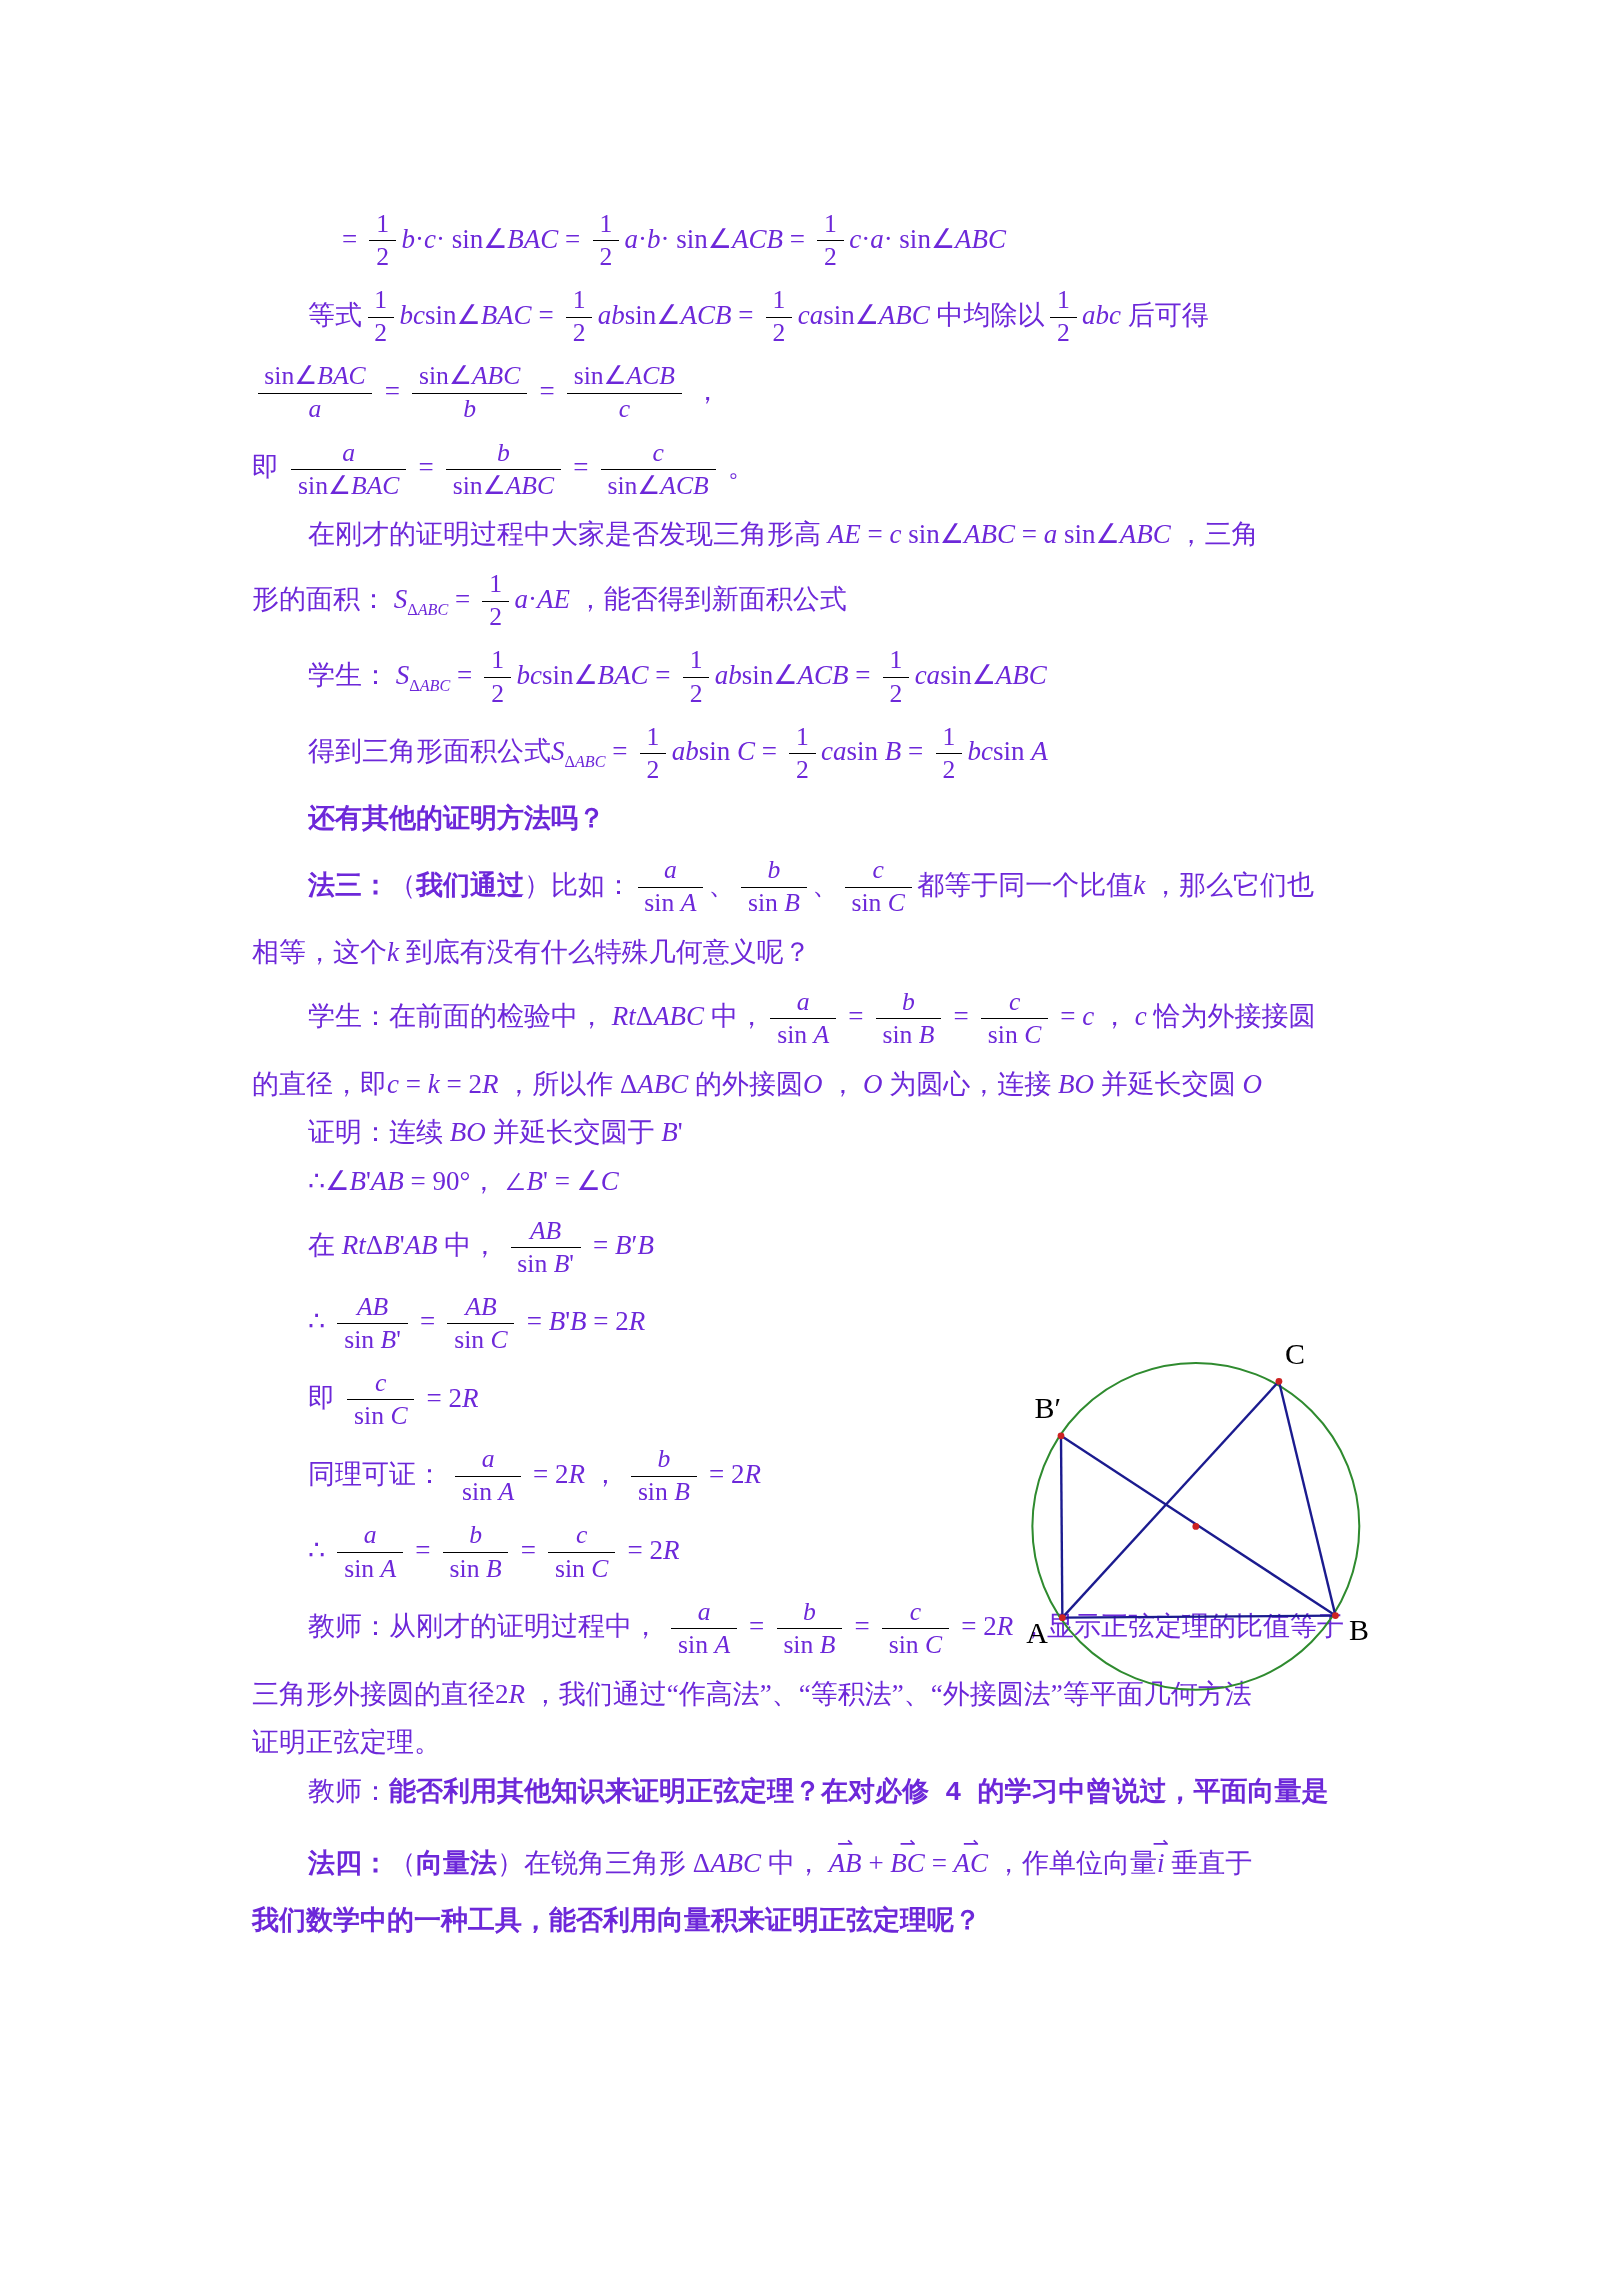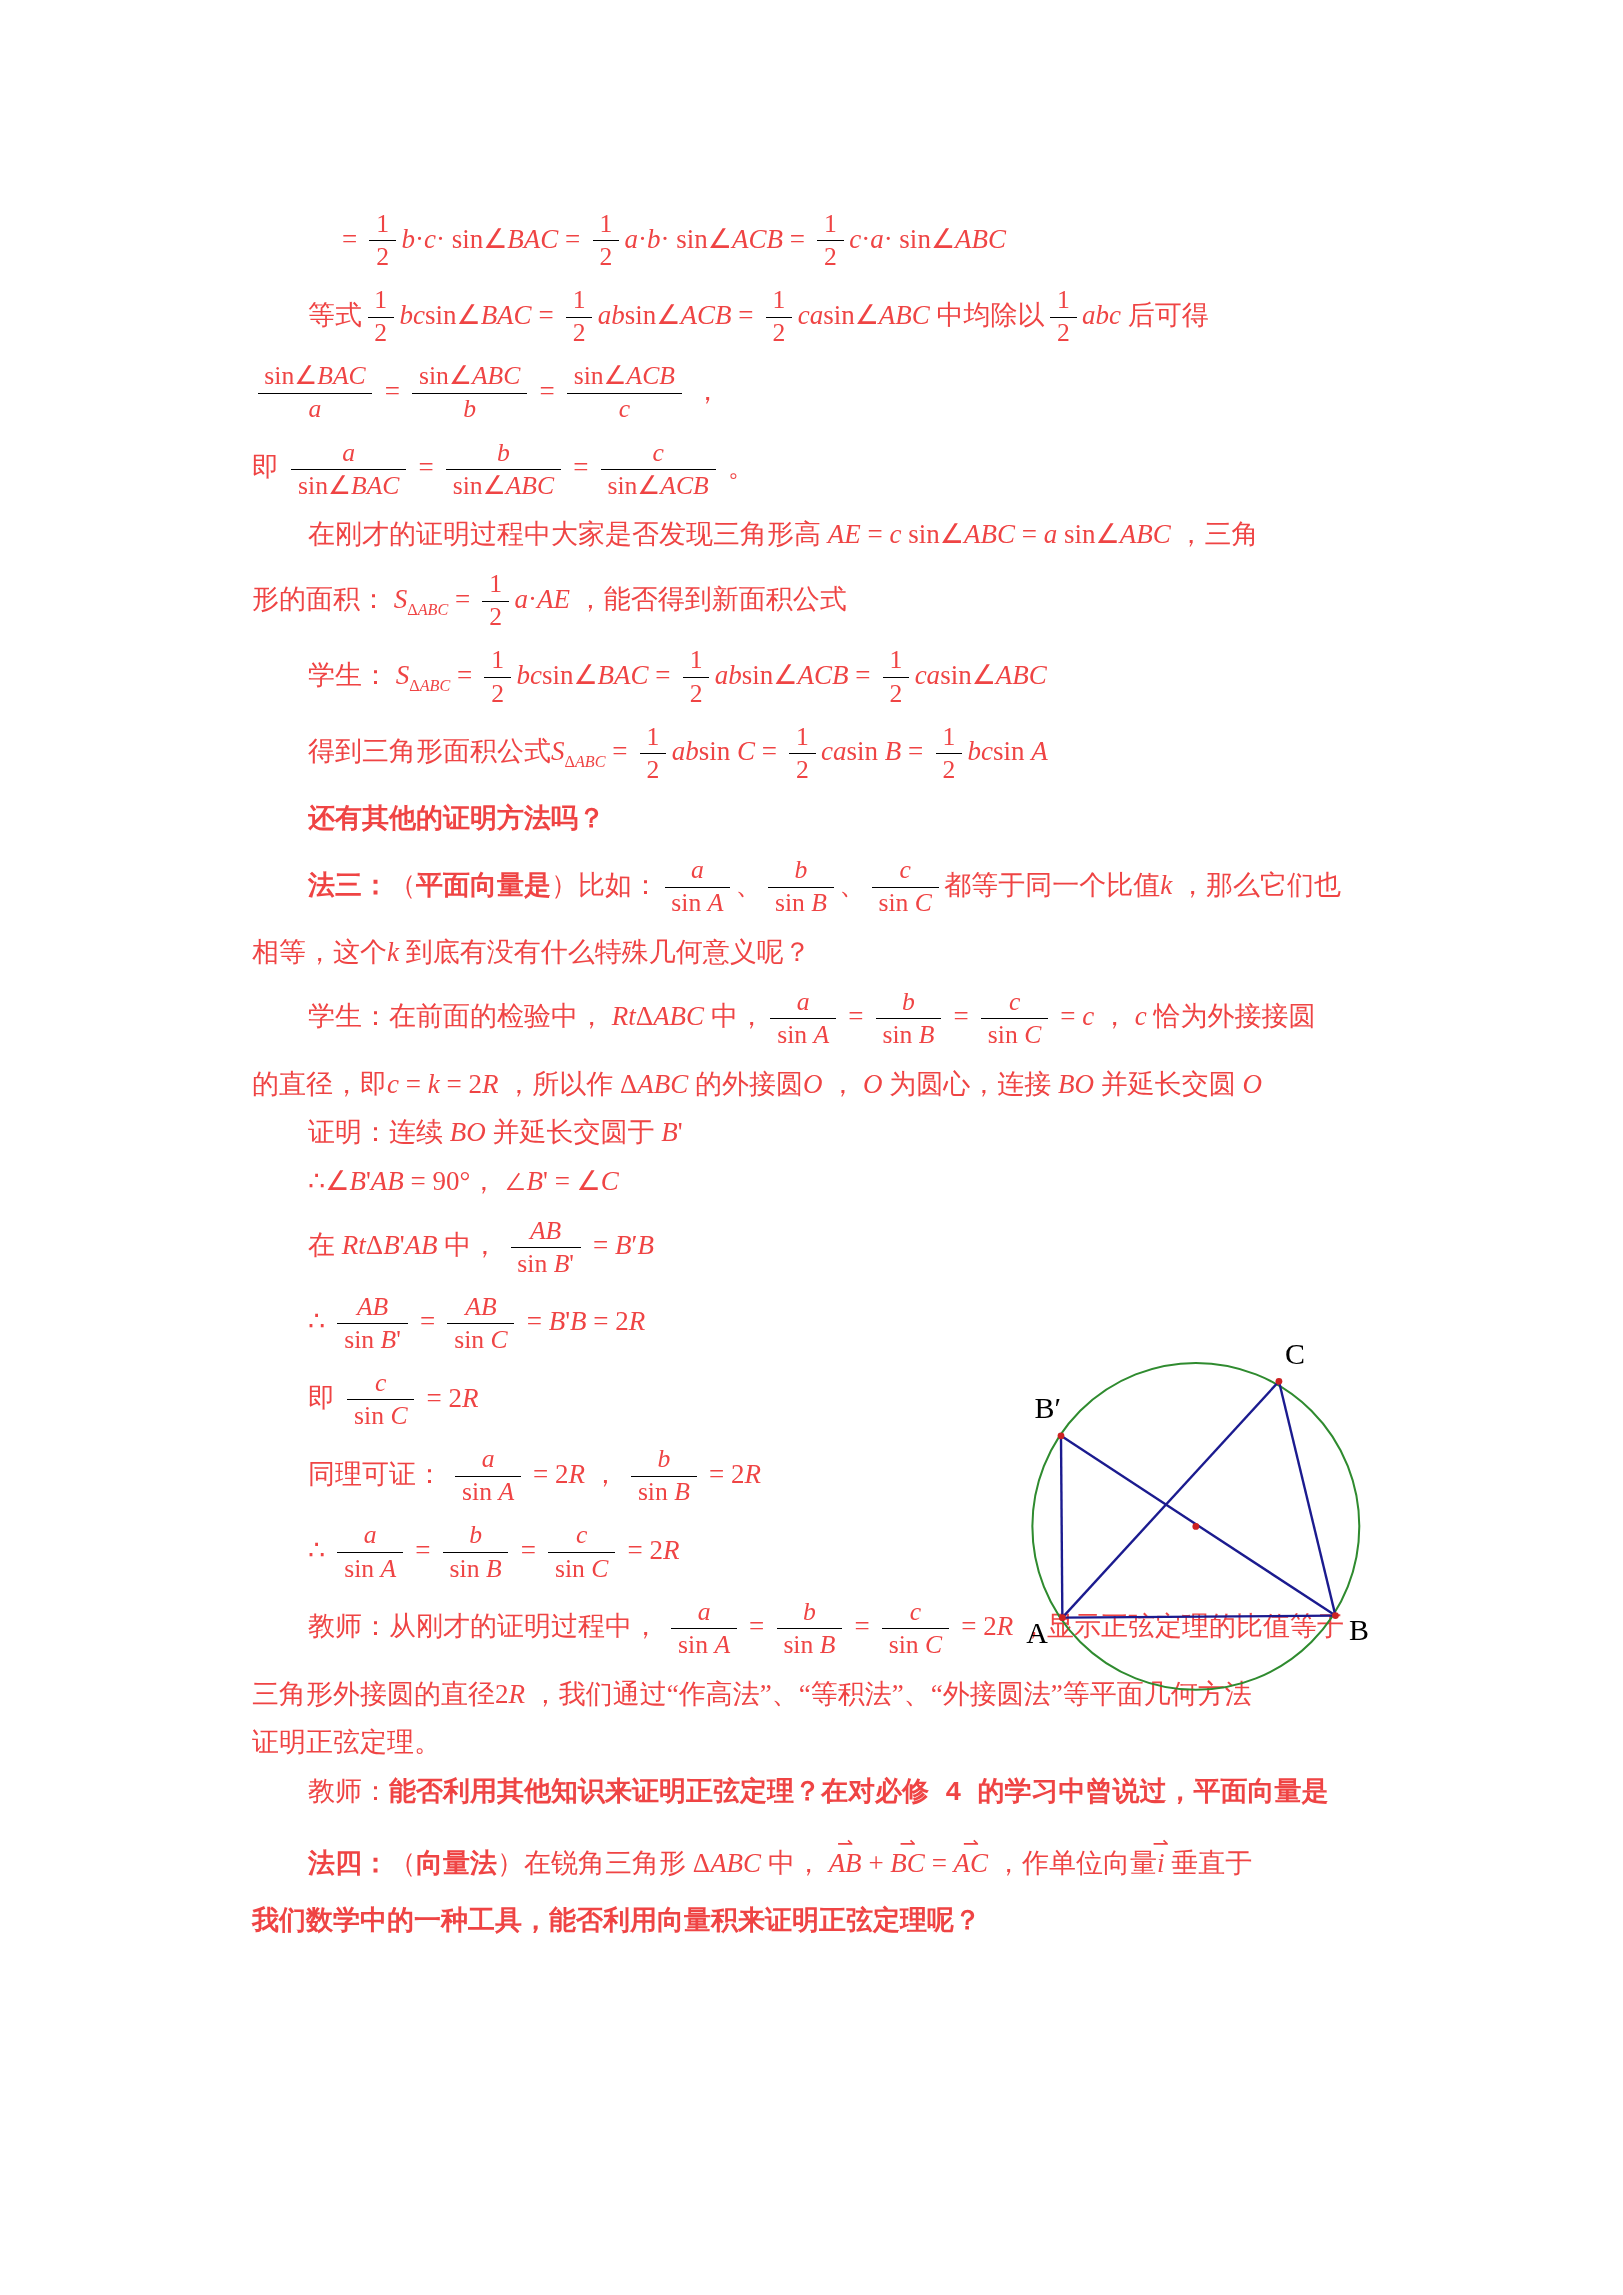--- a/index.html
+++ b/index.html
@@ -1,21 +1,21 @@
 <!DOCTYPE html>
 <html style="font-size:11px"><head>
 <meta charset="utf-8">
 <style>
   * { margin:0; padding:0; box-sizing:border-box; }
   html,body { background:#ffffff; }
   .page {
     position:relative;
     width:1623px; height:2295px;
     background:#ffffff;
-    color:#ef4444;
+    color:#6d28d9;
     font-family:"Liberation Serif", serif;
     font-size:27px;
     overflow:hidden;
   }
   .content {
     position:absolute;
     left:252px; top:198px;
     width:1143px;
   }
   .line { line-height:1.7; margin:2.7px 0; }
@@ -116,21 +116,21 @@
           <span class="num">1</span>
           <span class="den">2</span>
         </span><span class="mi">ab</span>sin <span class="mi">C</span> = <span class="frac">
           <span class="num">1</span>
           <span class="den">2</span>
         </span><span class="mi">ca</span>sin <span class="mi">B</span> = <span class="frac">
           <span class="num">1</span>
           <span class="den">2</span>
         </span><span class="mi">bc</span>sin <span class="mi">A</span></div>
       <div class="line ind1"><span class="mb">还有其他的证明方法吗？</span></div>
-      <div class="line ind1 f"><span class="mb">法三：</span>（<span class="mb">平面向量是</span>）比如：<span class="frac">
+      <div class="line ind1 f"><span class="mb">法三：</span>（<span class="mb">我们通过</span>）比如：<span class="frac">
           <span class="num"><span class="mi">a</span></span>
           <span class="den">sin <span class="mi">A</span></span>
         </span>、<span class="frac">
           <span class="num"><span class="mi">b</span></span>
           <span class="den">sin <span class="mi">B</span></span>
         </span>、<span class="frac">
           <span class="num"><span class="mi">c</span></span>
           <span class="den">sin <span class="mi">C</span></span>
         </span>都等于同一个比值<span class="mi">k</span> ，那么它们也</div>
       <div class="line ">相等，这个<span class="mi">k</span> 到底有没有什么特殊几何意义呢？</div>

